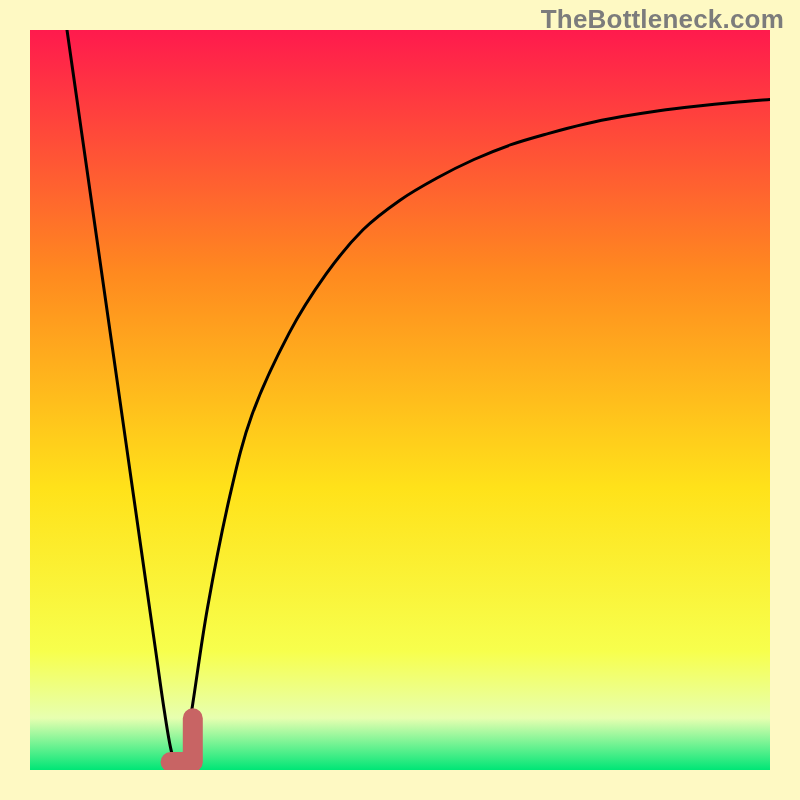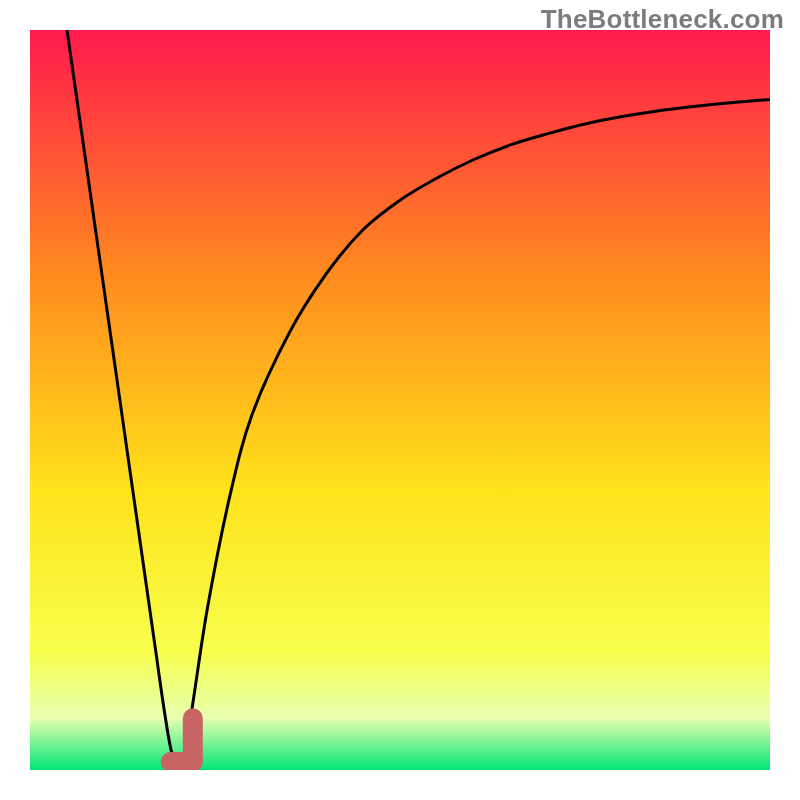--- a/index.html
+++ b/index.html
@@ -9,21 +9,21 @@
     height: 800px;
     background: #000;
     overflow: hidden;
   }
   .frame {
     position: absolute;
     left: 0;
     top: 0;
     width: 800px;
     height: 800px;
-    background: #ffffff;
+    background: #fef9c3;
   }
   .plot {
     position: absolute;
     left: 30px;
     top: 30px;
     width: 740px;
     height: 740px;
     overflow: hidden;
   }
   .watermark {

